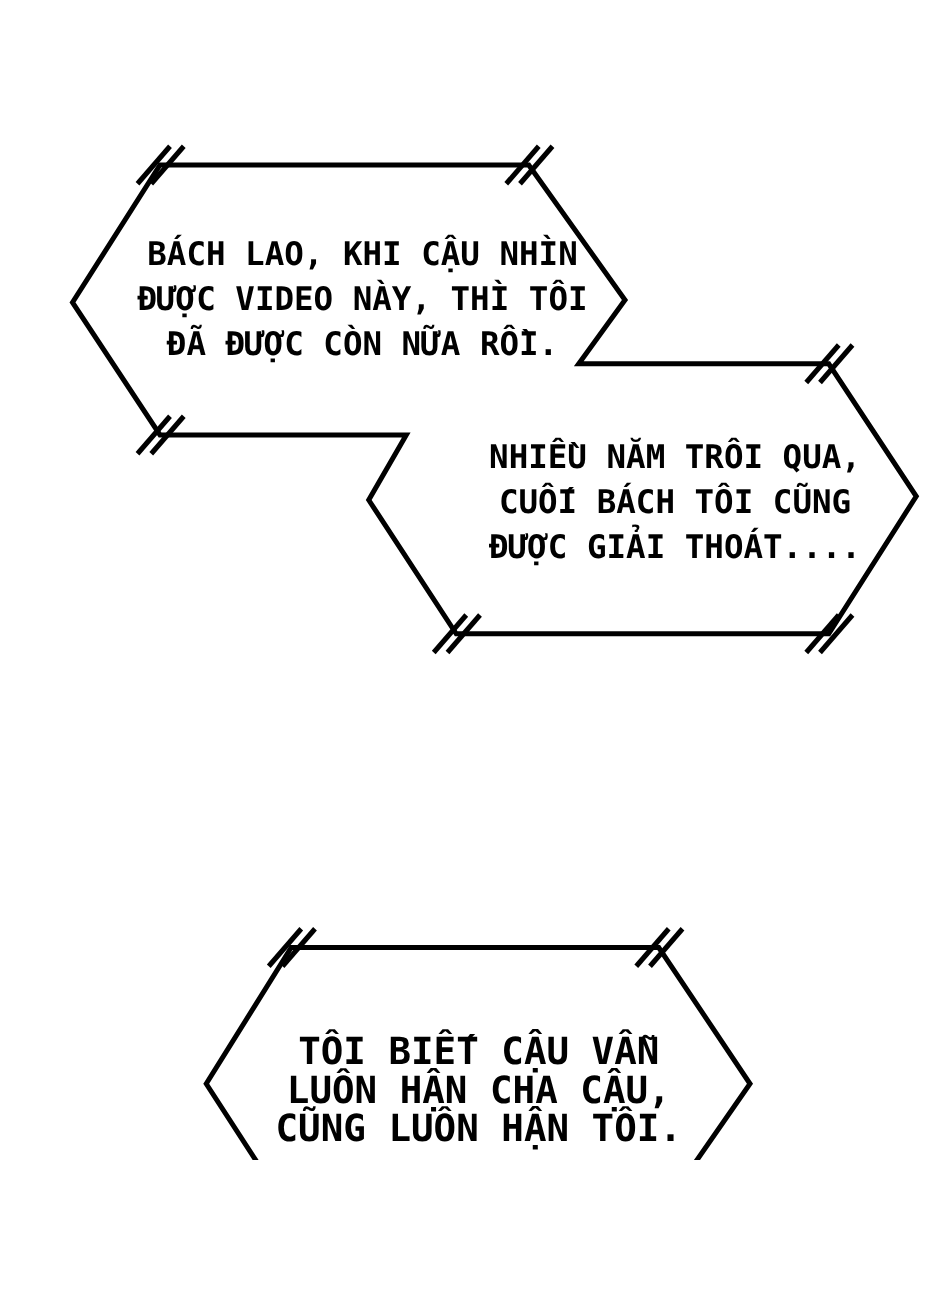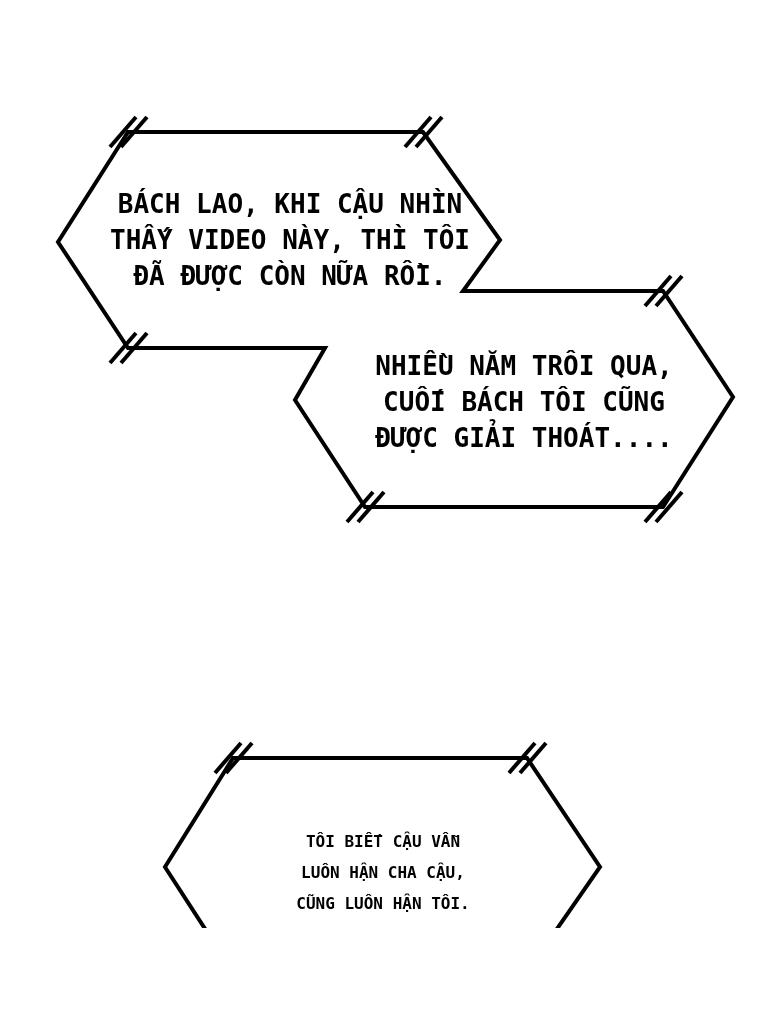--- a/index.html
+++ b/index.html
@@ -34,26 +34,26 @@
     text-align: center;
     white-space: nowrap;
     letter-spacing: 0px;
   }
   .bubble-text .tline { display: block; }
   #bubble-1-text {
     left: 90px; top: 186px; width: 400px;
     font-size: 26px; line-height: 36px;
   }
   #bubble-2-text {
-    left: 324px; top: 348px; width: 400px;
+    left: 340px; top: 348px; width: 400px;
     font-size: 26px; line-height: 36px;
   }
   #bubble-3-text {
     left: 183px; top: 826px; width: 400px;
-    font-size: 16px; line-height: 31px;
+    font-size: 30px; line-height: 31px;
   }
 </style>
 </head>
 <body>
 
 <div id="comic-page">
 
   <svg id="bubble-art" viewBox="0 0 759 1032" xmlns="http://www.w3.org/2000/svg">
 
     <path class="outline" d="M 128 132 L 423 132 L 500 240 L 463 291 L 663 291 L 733 397 L 663 507
@@ -90,21 +90,21 @@
       <line class="tick" x1="509" y1="987" x2="535" y2="957"></line>
       <line class="tick" x1="520" y1="987" x2="546" y2="957"></line>
 
       <line class="tick" x1="215" y1="987" x2="241" y2="957"></line>
       <line class="tick" x1="226" y1="987" x2="252" y2="957"></line>
     </g>
   </svg>
 
   <div id="bubble-1-text" class="bubble-text">
     <span class="tline">BÁCH LAO, KHI CẬU NHÌN</span>
-    <span class="tline">THẤY VIDEO NÀY, THÌ TÔI</span>
+    <span class="tline">ĐƯỢC VIDEO NÀY, THÌ TÔI</span>
     <span class="tline">ĐÃ ĐƯỢC CÒN NỮA RỒI.</span>
   </div>
 
   <div id="bubble-2-text" class="bubble-text">
     <span class="tline">NHIỀU NĂM TRÔI QUA,</span>
     <span class="tline">CUỐI BÁCH TÔI CŨNG</span>
     <span class="tline">ĐƯỢC GIẢI THOÁT....</span>
   </div>
 
   <div id="bubble-3-text" class="bubble-text">

